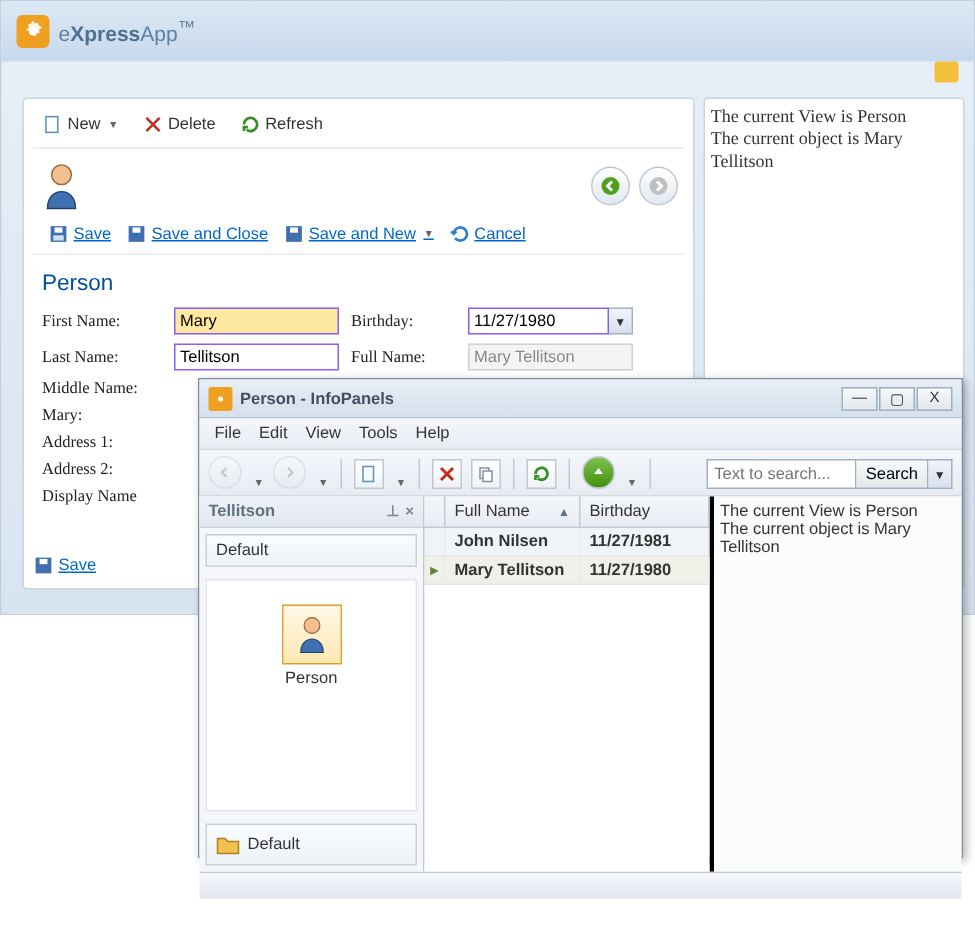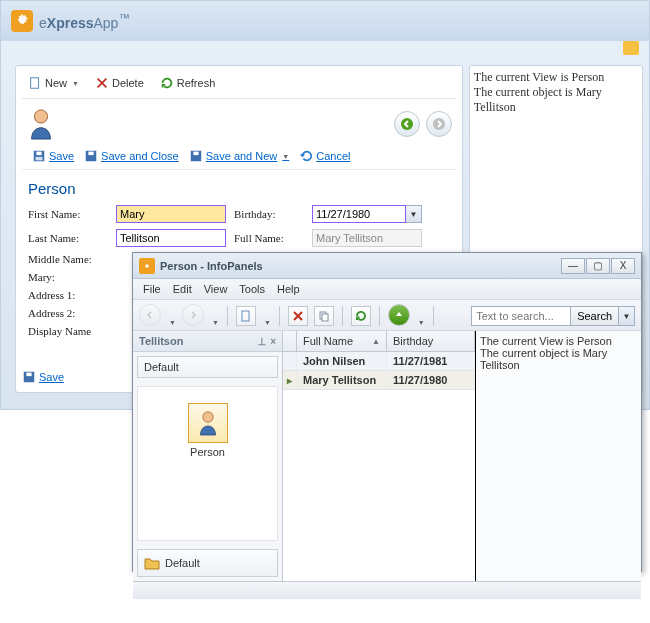--- a/index.html
+++ b/index.html
@@ -300,21 +300,21 @@
   padding: 6px;
   border: 1px solid #c8d0d8;
   background: linear-gradient(#fafcfe, #eef2f6);
   display:flex;align-items:center;gap:5px;
 }
 .folder-icon { width:16px;height:14px; }
 .grid-panel {
   flex: 1;
   display: flex;
   flex-direction: column;
-  border-right: 1px solid #000000;
+  border-right: 3px solid #000000;
 }
 .grid-header {
   display: flex;
   background: linear-gradient(#f4f6fa, #e8ecf2);
   border-bottom: 1px solid #c0c8d0;
 }
 .grid-header-cell {
   padding: 4px 6px;
   border-right: 1px solid #c0c8d0;
   font-size: 11px;

